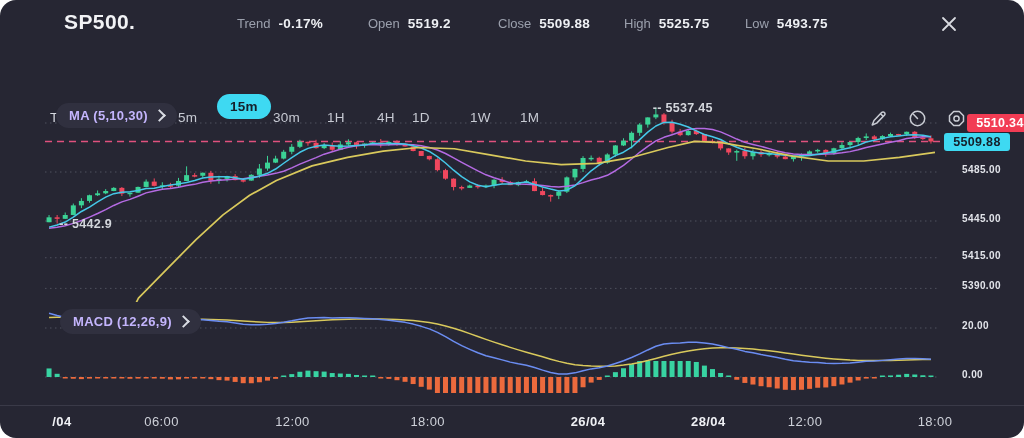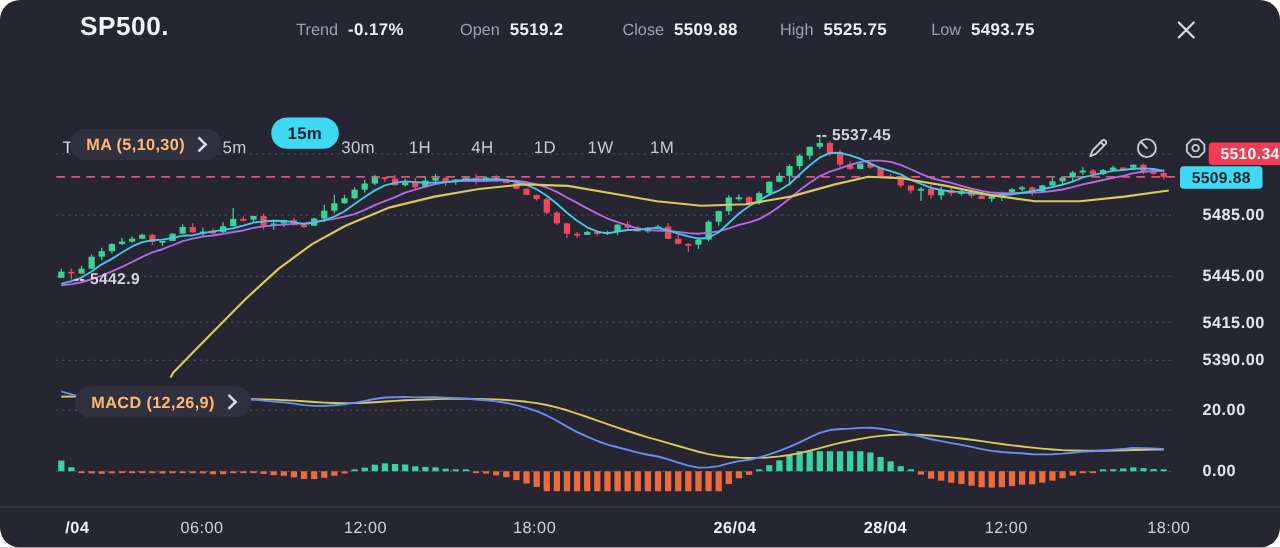--- a/index.html
+++ b/index.html
@@ -16,29 +16,29 @@
   .stat .val{font-size:13.5px;color:#eef0f4;font-weight:700;letter-spacing:.3px;}
   .close-btn{position:absolute;left:938px;top:14px;width:22px;height:22px;background:none;border:none;cursor:pointer;padding:0;}
   .tbar{position:absolute;left:0;top:50px;width:100%;height:40px;}
   .tf{position:absolute;top:60px;font-size:13.5px;color:#c7cad3;cursor:pointer;letter-spacing:.2px;}
   .tf.first{color:#d6d9e0;}
   .tf.active{top:44px;background:var(--accent,#3ed9f2);color:#15202b;font-weight:700;
     padding:5px 13px;border-radius:15px;}
   .tools{position:absolute;left:869px;top:59px;display:flex;gap:20px;}
   .tools .tool{width:19px;height:19px;background:none;border:none;padding:0;cursor:pointer;}
   svg.chart{position:absolute;left:0;top:0;}
-  .pill{position:absolute;background:#30303f;border-radius:15px;color:#fdba74;
+  .pill{position:absolute;background:#30303f;border-radius:15px;color:#c4b5fd;
     font-size:13px;font-weight:700;padding:5px 13px;display:flex;align-items:center;gap:7px;
     letter-spacing:.3px;cursor:pointer;}
   .pill .chev{display:inline-block;width:7px;height:7px;border-right:2px solid #d9dce3;border-top:2px solid #d9dce3;transform:rotate(45deg);}
   .badge{position:absolute;width:66px;height:18px;border-radius:3px;font-size:12.5px;font-weight:700;
     display:flex;align-items:center;justify-content:center;letter-spacing:.3px;}
   .badge.red{background:var(--badge-red,#f23c54);color:#ffffff;margin-left:23px;}
   .badge.cyan{background:var(--accent,#3ed9f2);color:#15202b;}
-  .ytick{position:absolute;left:962px;font-size:13px;font-weight:700;color:#e2e4ea;letter-spacing:.4px;}
+  .ytick{position:absolute;left:962px;font-size:10px;font-weight:700;color:#e2e4ea;letter-spacing:.4px;}
   .xaxis{position:absolute;left:0;top:405px;width:1024px;height:33px;border-top:1px solid #3a3a48;}
   .xtick{position:absolute;top:8px;transform:translateX(-50%);font-size:13px;color:#ced1d9;letter-spacing:.4px;}
   .xtick.bold{font-weight:700;color:#f0f1f5;}
 </style>
 </head>
 <body>
 
 <div class="app">
 
   <svg class="chart" id="chart-svg" width="1024" height="438">
@@ -434,21 +434,21 @@
 
   <div class="tbar">
     <div id="tflist">
         <div class="tf first" style="left: 50px;">Tick Chart</div>
         <div class="tf" style="left: 130px;">1m</div>
         <div class="tf" style="left: 178px;">5m</div>
         <div class="tf active" style="left: 217px;">15m</div>
         <div class="tf" style="left: 273px;">30m</div>
         <div class="tf" style="left: 327px;">1H</div>
         <div class="tf" style="left: 377px;">4H</div>
-        <div class="tf" style="left: 427px;">1D</div>
+        <div class="tf" style="left: 412px;">1D</div>
         <div class="tf" style="left: 470px;">1W</div>
         <div class="tf" style="left: 520px;">1M</div>
       </div>
     <div class="tools">
       <button class="tool">
         <svg width="19" height="19" viewBox="0 0 19 19">
           <path d="M3.2 16 L5 11.4 L12.6 3.6 C13.4 2.8 14.7 2.8 15.4 3.6 C16.2 4.3 16.2 5.6 15.4 6.3 L7.7 14.1 L3.2 16 Z" fill="none" stroke="#c9ccd4" stroke-width="1.5" stroke-linejoin="round"></path>
           <path d="M11.5 4.8 L14.2 7.4" stroke="#c9ccd4" stroke-width="1.5"></path>
         </svg>
       </button>

